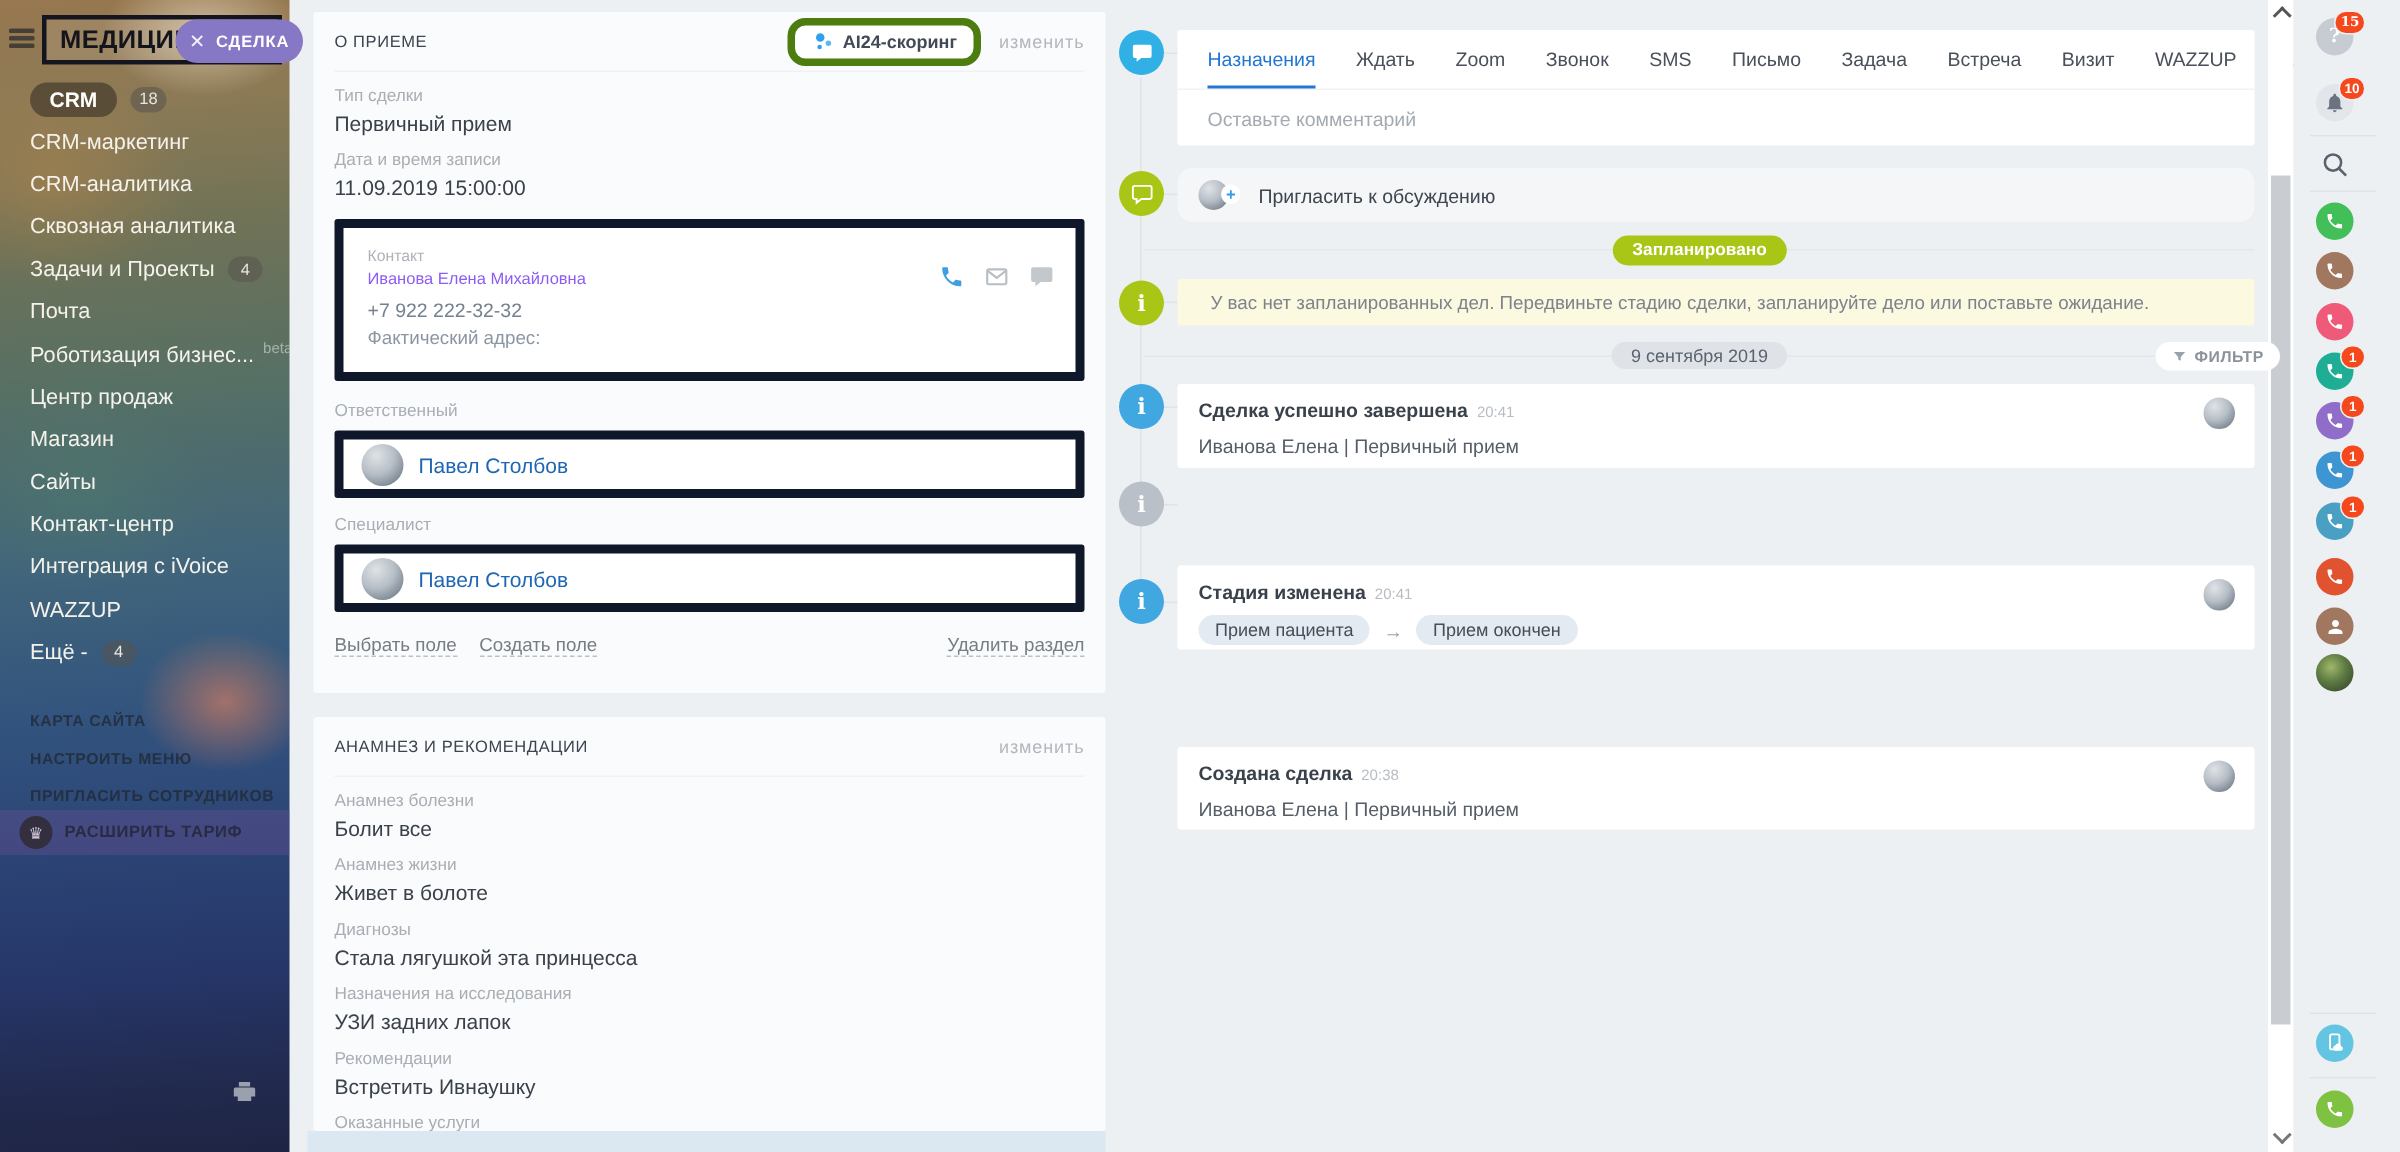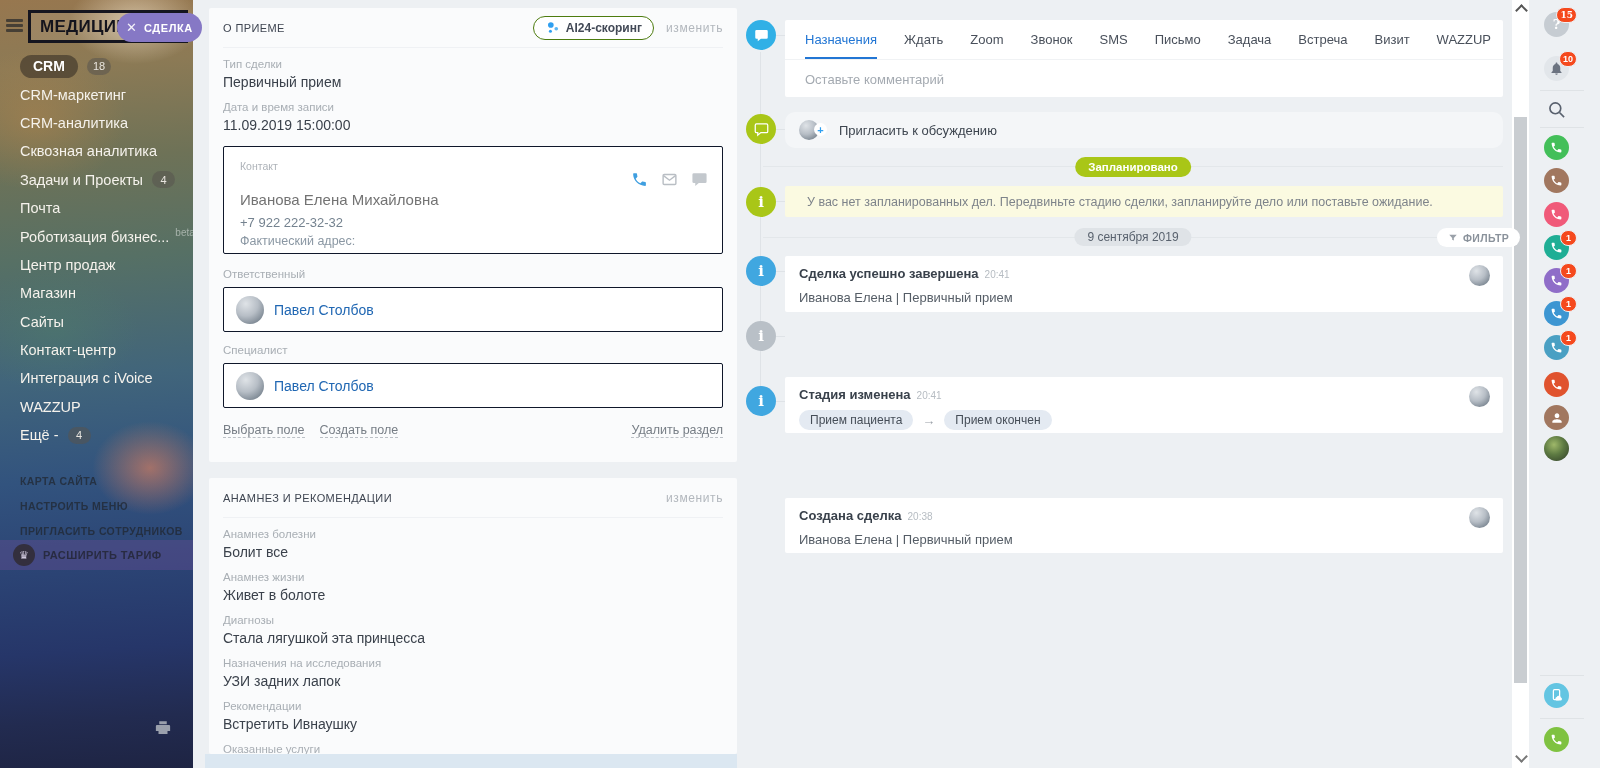--- a/index.html
+++ b/index.html
@@ -41,30 +41,30 @@
   .printer{position:absolute;left:154px;top:719px;color:#9aa0ac;cursor:pointer;}
   
   .card{position:absolute;left:209px;width:528px;background:#fafbfc;border-radius:2px;box-sizing:border-box;
     padding:0 14px;overflow:hidden;}
   #card-about{top:8px;height:454px;}
   #card-anamnesis{top:478px;height:276px;}
   .card-head{height:39px;display:flex;align-items:center;}
   .card-title{font-size:11px;font-weight:normal;letter-spacing:.4px;color:#3d4450;text-align:center;}
   .card-head .sp{flex:1;}
   .ai-pill{display:inline-flex;align-items:center;gap:6px;height:22px;padding:0 11px;background:#fff;
-    border:1px solid #4d7c0f;border-radius:12px;font-size:12px;font-weight:bold;color:#424956;cursor:pointer;}
+    border:5px solid #4d7c0f;border-radius:12px;font-size:12px;font-weight:bold;color:#424956;cursor:pointer;}
   .edit-link{margin-left:12px;font-size:12px;color:#b2b7bd;letter-spacing:.6px;cursor:pointer;}
   .hr{height:1px;background:#eff1f4;}
   .flabel{font-size:11.5px;color:#a8aeb4;line-height:14px;}
   .fvalue{font-size:14px;color:#3a414b;line-height:17px;margin-top:3px;}
   .fgroup{margin-top:9px;}
-  .wbox{background:#fff;border:1px solid #0f172a;border-radius:2px;box-sizing:border-box;}
+  .wbox{background:#fff;border:6px solid #0f172a;border-radius:2px;box-sizing:border-box;}
   .client-box{margin-top:6px;height:108px;padding:13px 16px;position:relative;}
   .c-label{font-size:10.5px;color:#aeb3b9;}
-  .c-name{font-size:15px;color:#737373;margin-top:19px;cursor:pointer;}
+  .c-name{font-size:11px;color:#8b5cf6;margin-top:3px;cursor:pointer;}
   .c-phone{font-size:13px;color:#74828f;margin-top:7px;cursor:pointer;}
   .c-addr{font-size:12.5px;color:#8a97a3;margin-top:4px;cursor:pointer;}
   .c-icons{position:absolute;right:14px;top:24px;display:flex;gap:13px;align-items:center;}
   .person-box{margin-top:6px;height:45px;display:flex;align-items:center;padding:0 12px;gap:10px;}
   .avatar{border-radius:50%;background:radial-gradient(circle at 35% 28%,#dfe3e7 0%,#b7bec6 45%,#7d8893 80%,#5f6973 100%);flex:none;}
   .av28{width:28px;height:28px;} .av21{width:21px;height:21px;} .av20{width:20px;height:20px;}
   .plink{font-size:14px;color:#2067b3;cursor:pointer;}
   .fieldlinks{margin-top:15px;display:flex;font-size:12.5px;color:#767d85;}
   .fieldlinks span{border-bottom:1px dashed #bcc1c7;margin-right:15px;cursor:pointer;}
   .fieldlinks .right{margin-left:auto;margin-right:0;}

